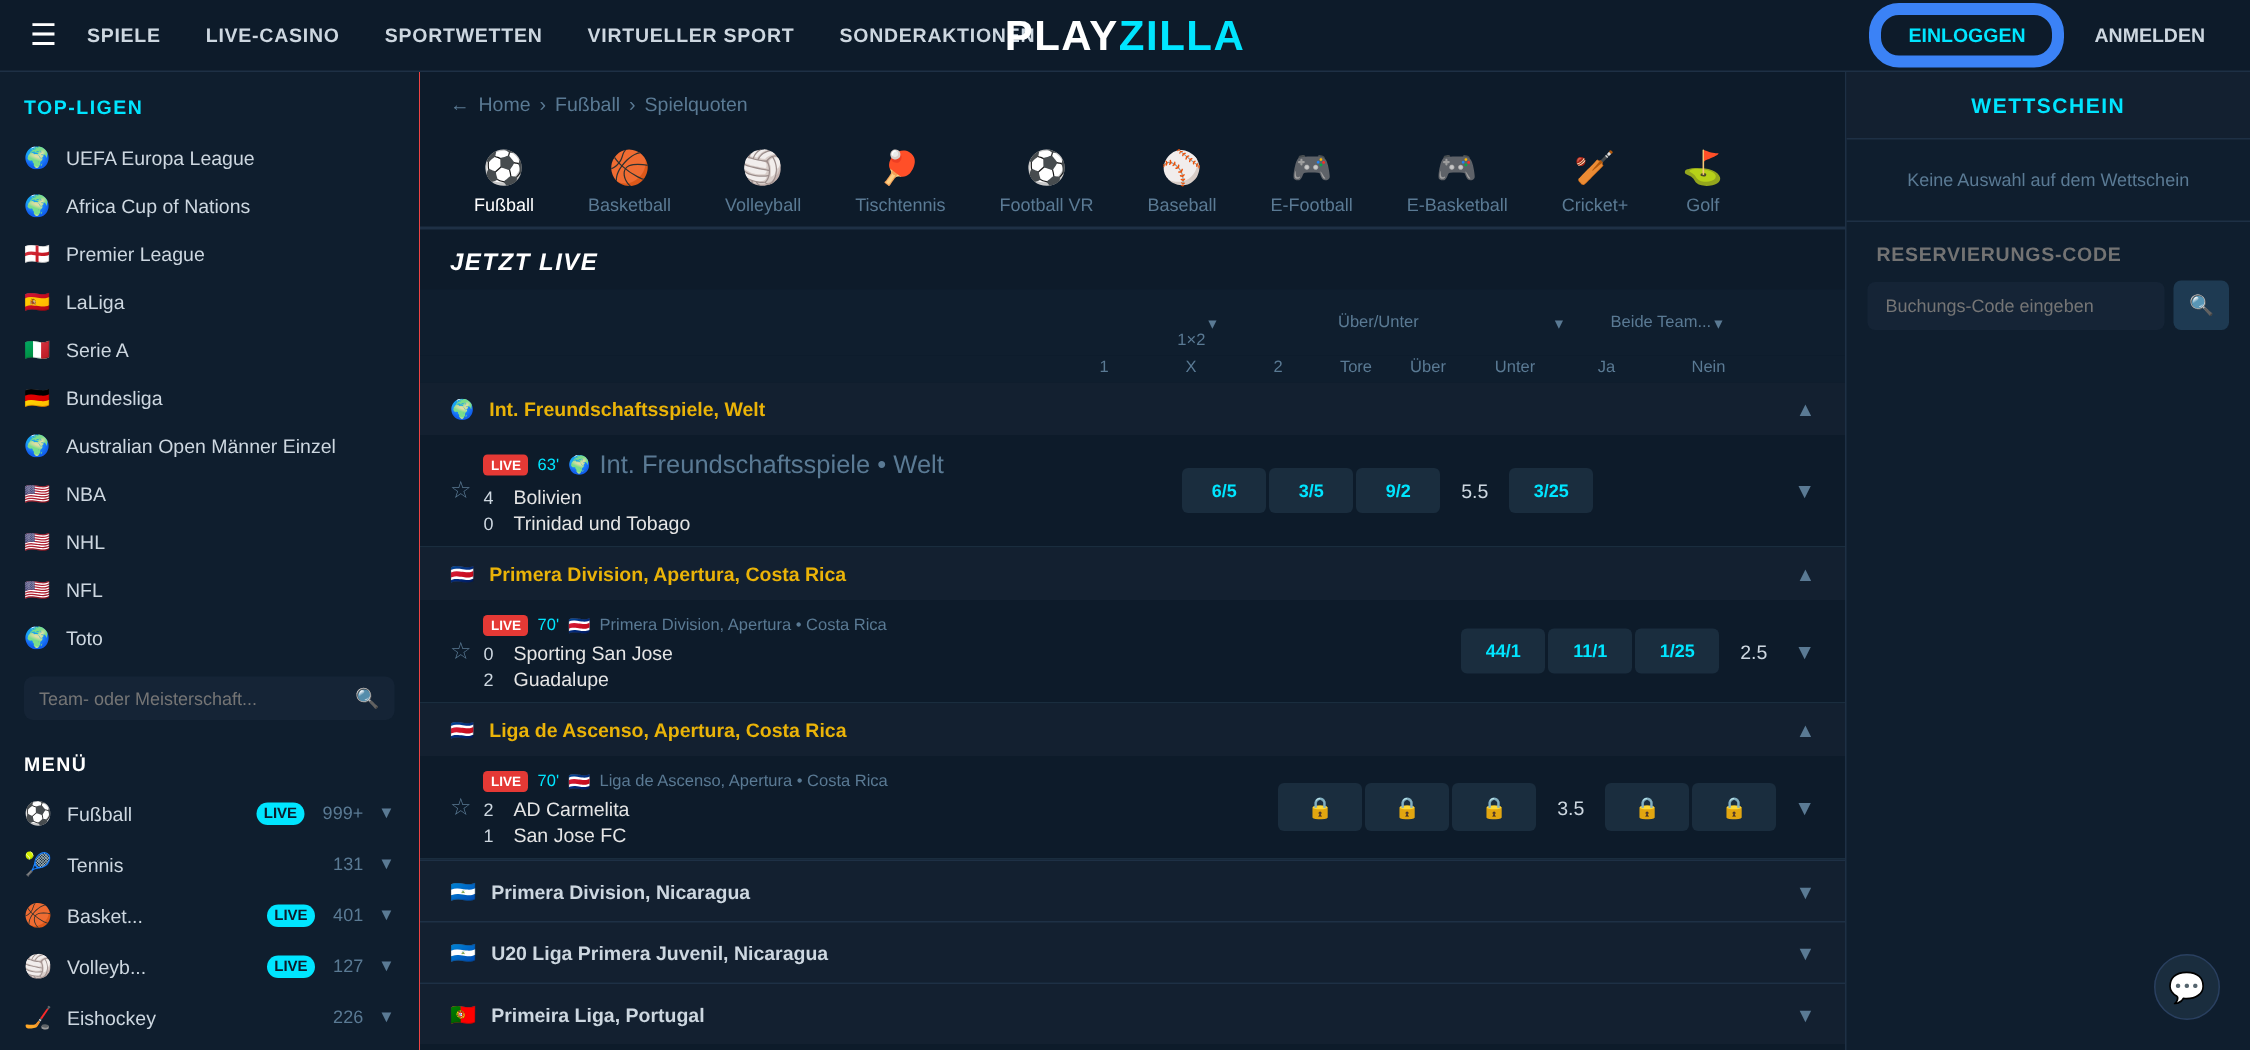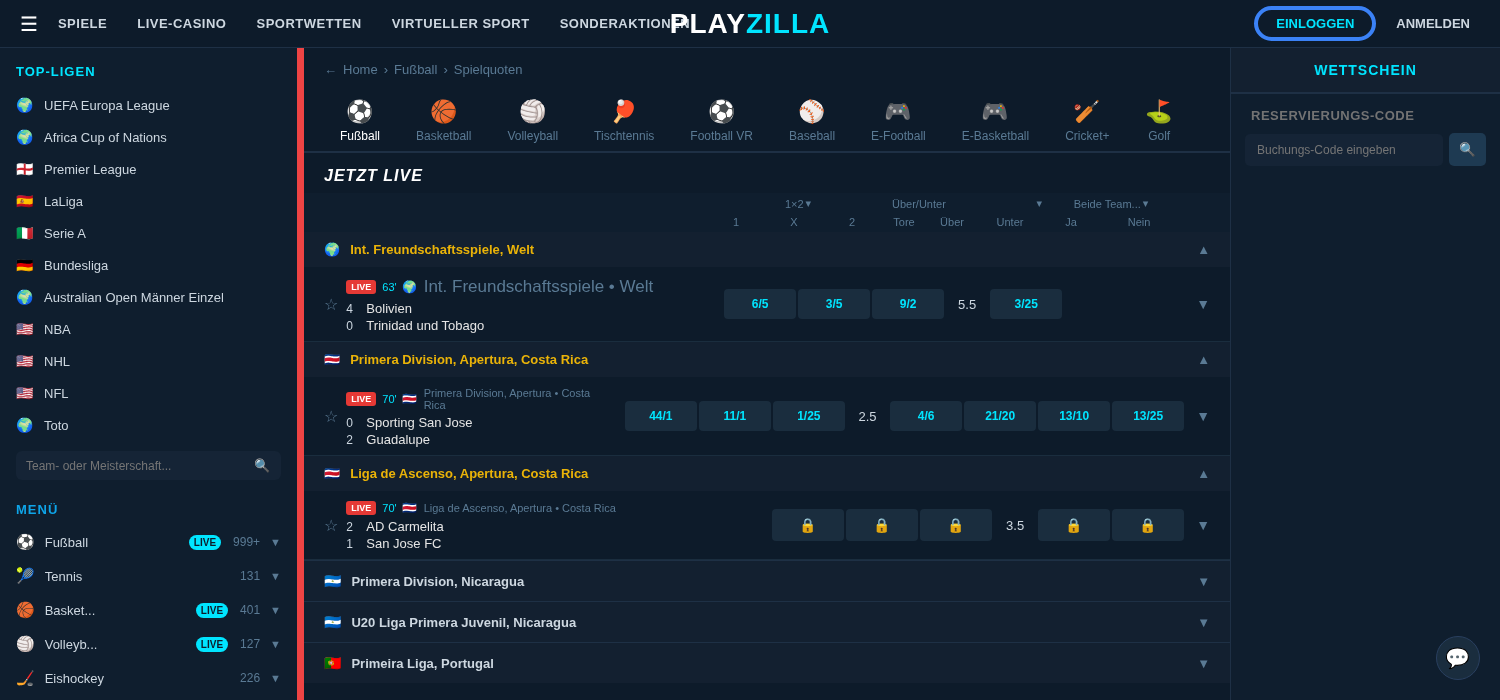--- a/index.html
+++ b/index.html
@@ -49,21 +49,21 @@
     }
     .logo-play { color: #fff; }
     .logo-zilla { color: #00e5ff; }
     .nav-actions {
       display: flex;
       gap: 10px;
       align-items: center;
       margin-left: auto;
     }
     .btn-login {
-      border: 4px solid #3b82f6;
+      border: 8px solid #3b82f6;
       color: #00e5ff;
       background: transparent;
       padding: 6px 18px;
       border-radius: 20px;
       font-weight: 700;
       cursor: pointer;
       font-size: 13px;
     }
     .btn-register {
       color: #cdd7e0;
@@ -76,23 +76,23 @@
     }
 
     
     .main-layout {
       display: flex;
       height: calc(700px - 48px);
     }
 
     
     .left-sidebar {
-      width: 304px;
+      width: 280px;
       background: #0f1e2e;
-      border-right: 7px solid #ef4444;
+      border-right: 1px solid #ef4444;
       overflow-y: auto;
       flex-shrink: 0;
       padding: 16px 0;
     }
     .sidebar-section-title {
       color: #00e5ff;
       font-weight: 800;
       font-size: 13px;
       letter-spacing: 1px;
       padding: 0 16px 10px;
@@ -131,21 +131,21 @@
       background: transparent;
       border: none;
       outline: none;
       color: #cdd7e0;
       font-size: 12px;
       flex: 1;
     }
     .search-icon { color: #5a7a94; font-size: 13px; }
 
     .menu-section-title {
-      color: #0ea5e9;
+      color: #ffffff;
       font-weight: 800;
       font-size: 13px;
       letter-spacing: 1px;
       padding: 12px 16px 8px;
     }
     .menu-item {
       display: flex;
       align-items: center;
       padding: 8px 16px;
       cursor: pointer;
@@ -272,21 +272,21 @@
       text-align: center;
       width: 30px;
     }
     .odd-btn {
       background: #1a2d3e;
       border: none;
       color: #00e5ff;
       font-size: 12px;
       font-weight: 600;
       padding: 8px 0;
-      width: 72px;
+      width: 56px;
       text-align: center;
       border-radius: 4px;
       cursor: pointer;
     }
     .odd-btn.lock {
       color: #5a7a94;
       font-size: 14px;
     }
     .match-more { color: #5a7a94; font-size: 14px; cursor: pointer; margin-left: 4px; }
 
@@ -561,21 +561,21 @@
         <span class="sport-tab-icon">⛳</span>
         <span>Golf</span>
       </div>
     </div>
 
     <div class="live-title">JETZT LIVE</div>
 
     <div class="match-col-headers" style="padding: 4px 20px 4px 60px;">
       <div style="flex:1"></div>
       <div style="display:flex;align-items:center;gap:2px;min-width:180px;justify-content:center;">
-        <span style="color:#5a7a94;font-size:11px;">1×2</span>
+        <span style="color:#5a7a94;font-size:11px;margin-top:24px;">1×2</span>
         <span style="color:#5a7a94;font-size:11px;">▾</span>
       </div>
       <div style="display:flex;align-items:center;gap:2px;min-width:150px;justify-content:space-between;">
         <span style="color:#5a7a94;font-size:11px;">Über/Unter</span>
         <span style="color:#5a7a94;font-size:11px;">▾</span>
       </div>
       <div style="display:flex;align-items:center;gap:2px;min-width:130px;justify-content:center;">
         <span style="color:#5a7a94;font-size:11px;">Beide Team...</span>
         <span style="color:#5a7a94;font-size:11px;">▾</span>
       </div>
@@ -665,26 +665,20 @@
       </div>
       <div style="flex:1;"></div>
 
       <div style="display:flex;gap:2px;">
         <button class="odd-btn">44/1</button>
         <button class="odd-btn">11/1</button>
         <button class="odd-btn">1/25</button>
       </div>
 
       <span class="match-tore">2.5</span>
-      <div style="display:flex;gap:2px;">
-        <button class="odd-btn">4/6</button>
-        <button class="odd-btn">21/20</button>
-        <button class="odd-btn">13/10</button>
-        <button class="odd-btn">13/25</button>
-      </div>
       <span class="match-more">▼</span>
     </div>
 
     <div class="league-header">
       <span>🇨🇷</span>
       <span class="league-header-name">Liga de Ascenso, Apertura, Costa Rica</span>
       <span class="league-header-chevron">▲</span>
     </div>
 
     <div class="match-row">
@@ -732,20 +726,21 @@
     </div>
     <div class="league-row-collapsed">
       <span class="league-row-collapsed-flag">🇵🇹</span>
       <span class="league-row-collapsed-name">Primeira Liga, Portugal</span>
       <span class="league-row-collapsed-chevron">▼</span>
     </div>
   </main>
 
   <aside class="right-panel">
     <div class="wettschein-header">WETTSCHEIN</div>
+    <div class="wettschein-empty">Keine Auswahl auf dem Wettschein</div>
     <div class="divider-row"></div>
     <div class="reserv-title">RESERVIERUNGS-CODE</div>
     <div class="reserv-input-row">
       <input class="reserv-input" type="text" placeholder="Buchungs-Code eingeben" style="">
       <button class="reserv-search-btn">🔍</button>
     </div>
   </aside>
 
 </div>
 

